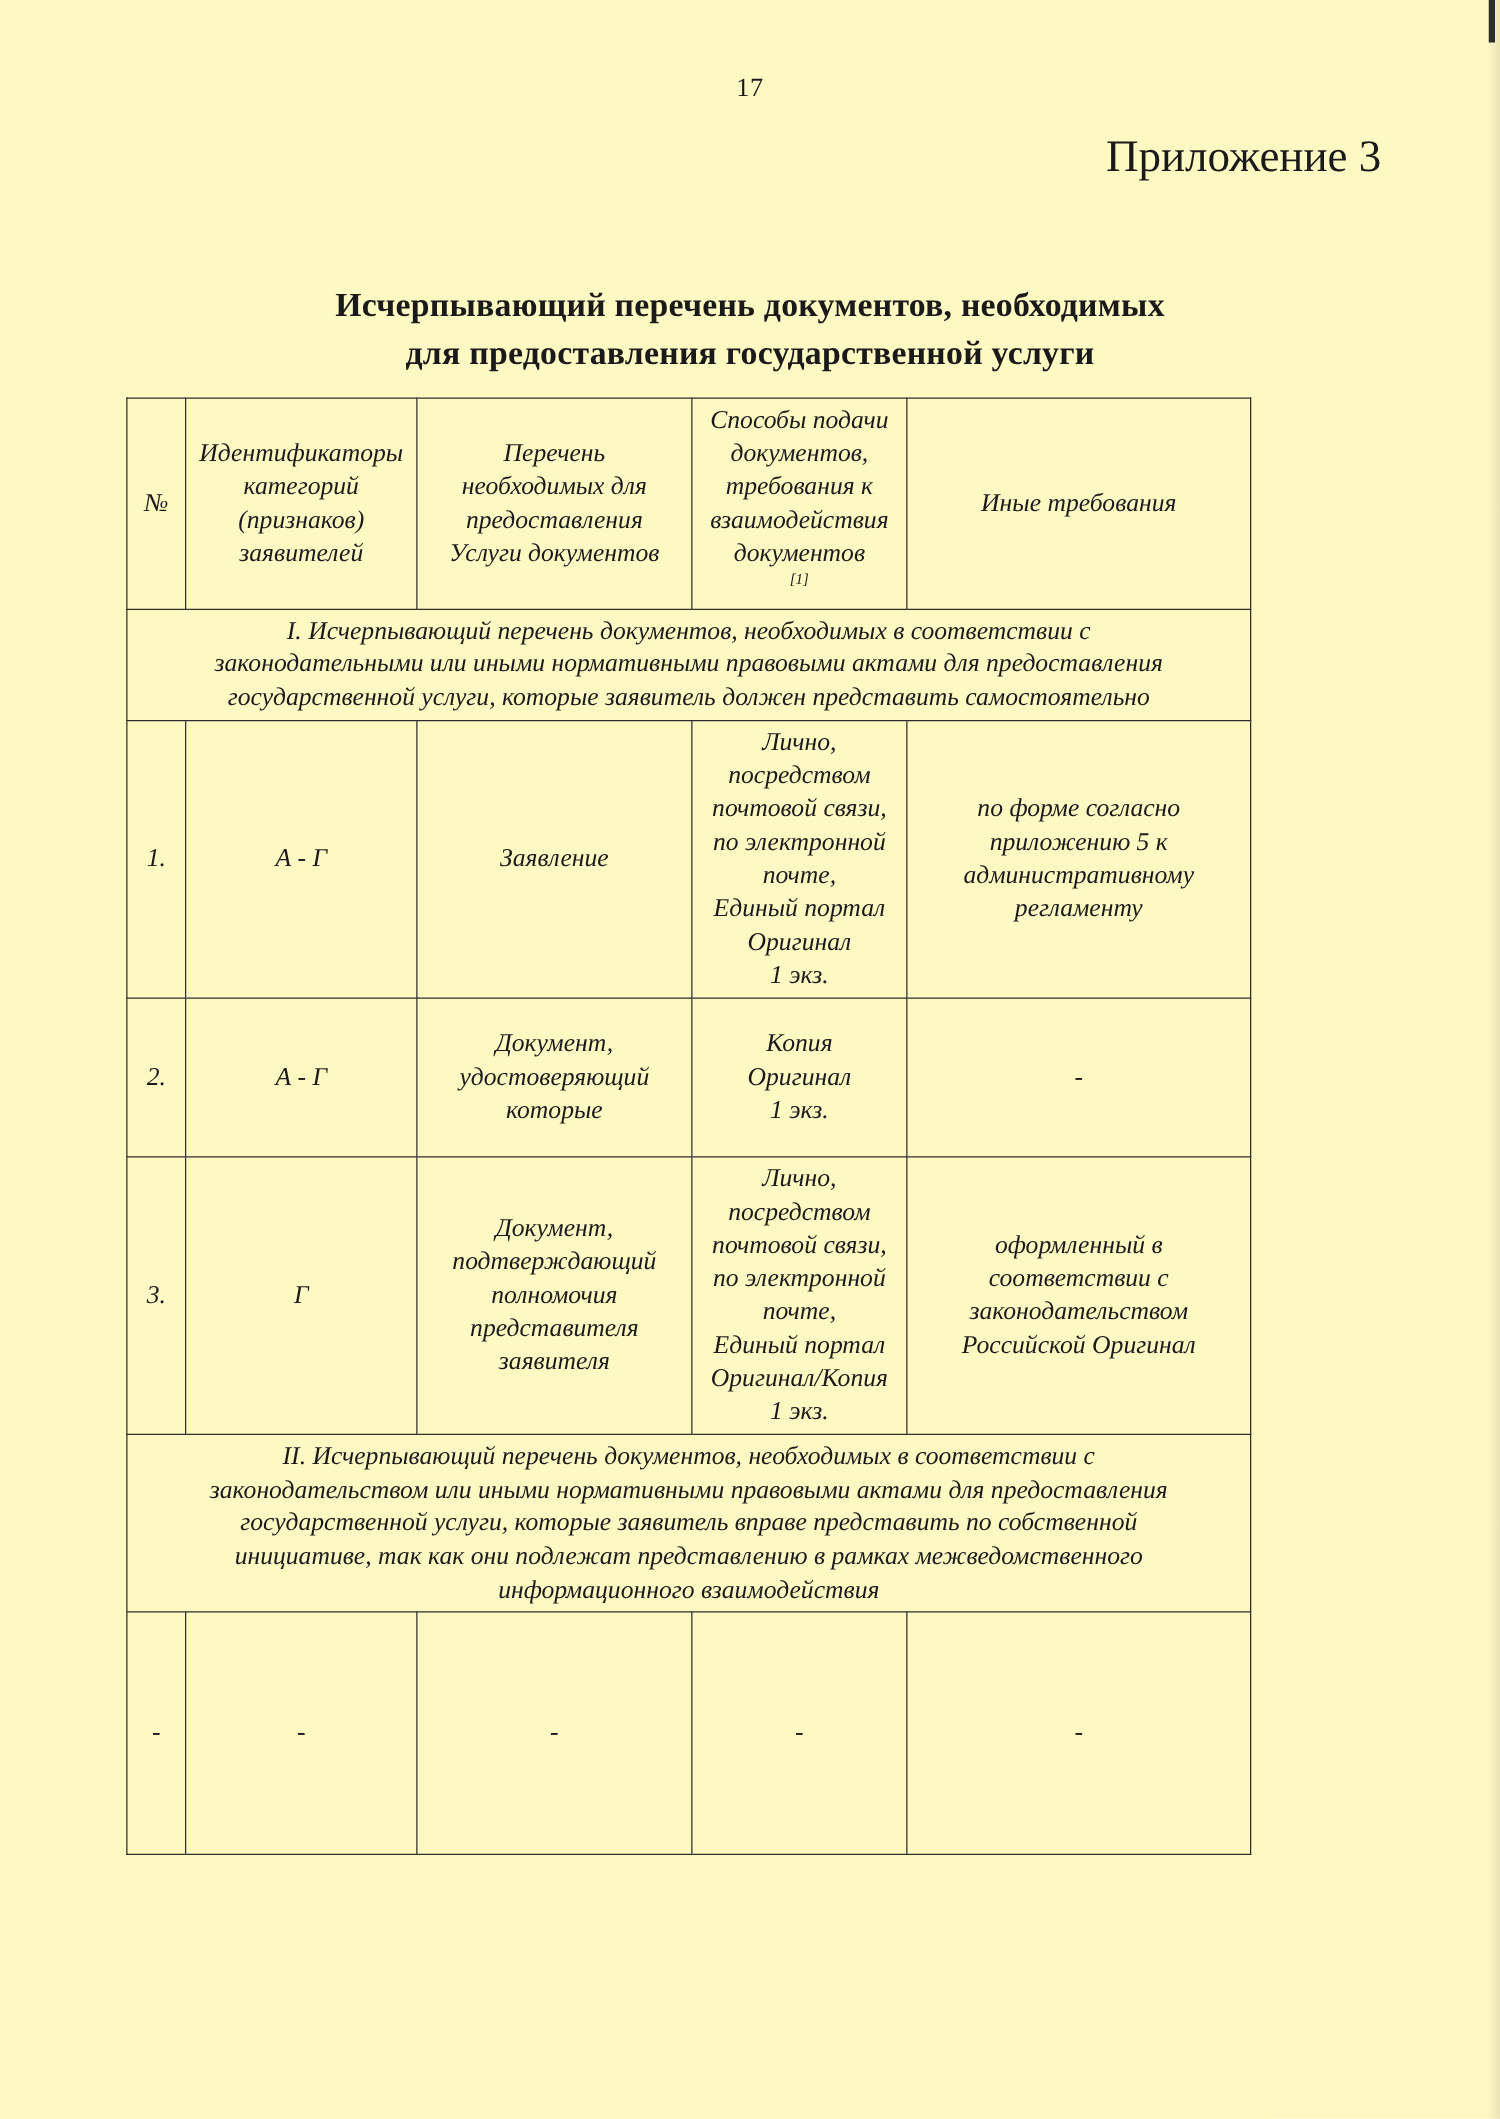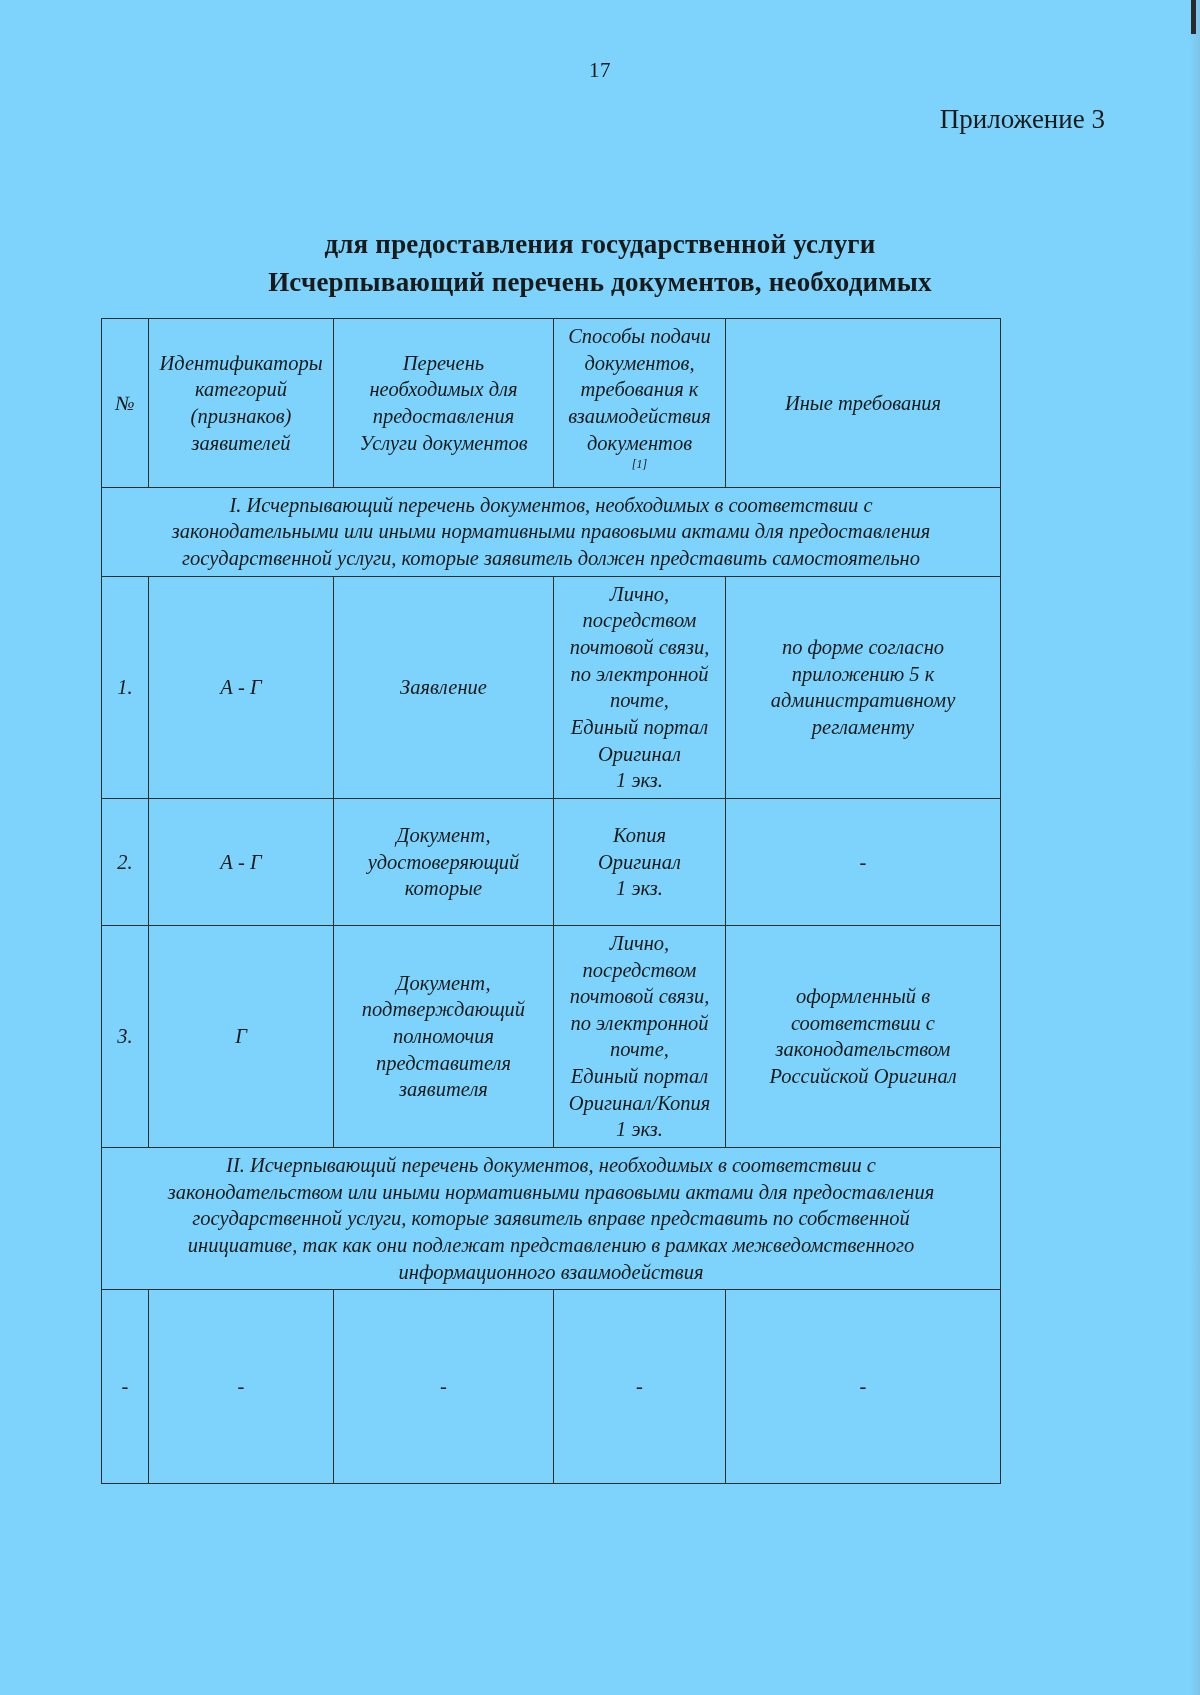--- a/index.html
+++ b/index.html
@@ -12,21 +12,21 @@
     height: 1695px;
     position: relative;
     font-family: "Liberation Serif", "DejaVu Serif", serif;
     color: #1a1a1a;
     overflow: hidden;
   }
 
   .page {
     position: absolute;
     inset: 0;
-    background: #7dd3fc;
+    background: #fef9c3;
   }
 
   
   .scan-edge-right {
     position: absolute;
     top: 0;
     right: 0;
     width: 10px;
     height: 1695px;
     background: linear-gradient(to right, rgba(255,255,255,0) 0%, rgba(120,120,120,0.16) 100%);
@@ -49,21 +49,21 @@
     text-align: center;
     font-size: 21px;
     letter-spacing: 0.5px;
   }
 
   .appendix-block {
     position: absolute;
     top: 100px;
     right: 95px;
     text-align: right;
-    font-size: 27px;
+    font-size: 36px;
     line-height: 1.42;
   }
 
   .doc-title {
     position: absolute;
     top: 225px;
     left: 100px;
     width: 1000px;
     text-align: center;
     font-size: 27px;
@@ -138,22 +138,22 @@
   <div class="scan-edge-right"></div>
   <div class="scan-mark"></div>
 
   <div class="page-number">17</div>
 
   <div class="appendix-block">
     <div>Приложение 3</div>
   </div>
 
   <div class="doc-title">
+    <div>Исчерпывающий перечень документов, необходимых</div>
     <div>для предоставления государственной услуги</div>
-    <div>Исчерпывающий перечень документов, необходимых</div>
   </div>
 
   <div class="table-wrap">
     <table class="doc-table">
       <colgroup>
         <col class="c-num">
         <col class="c-ident">
         <col class="c-list">
         <col class="c-ways">
         <col class="c-other">

